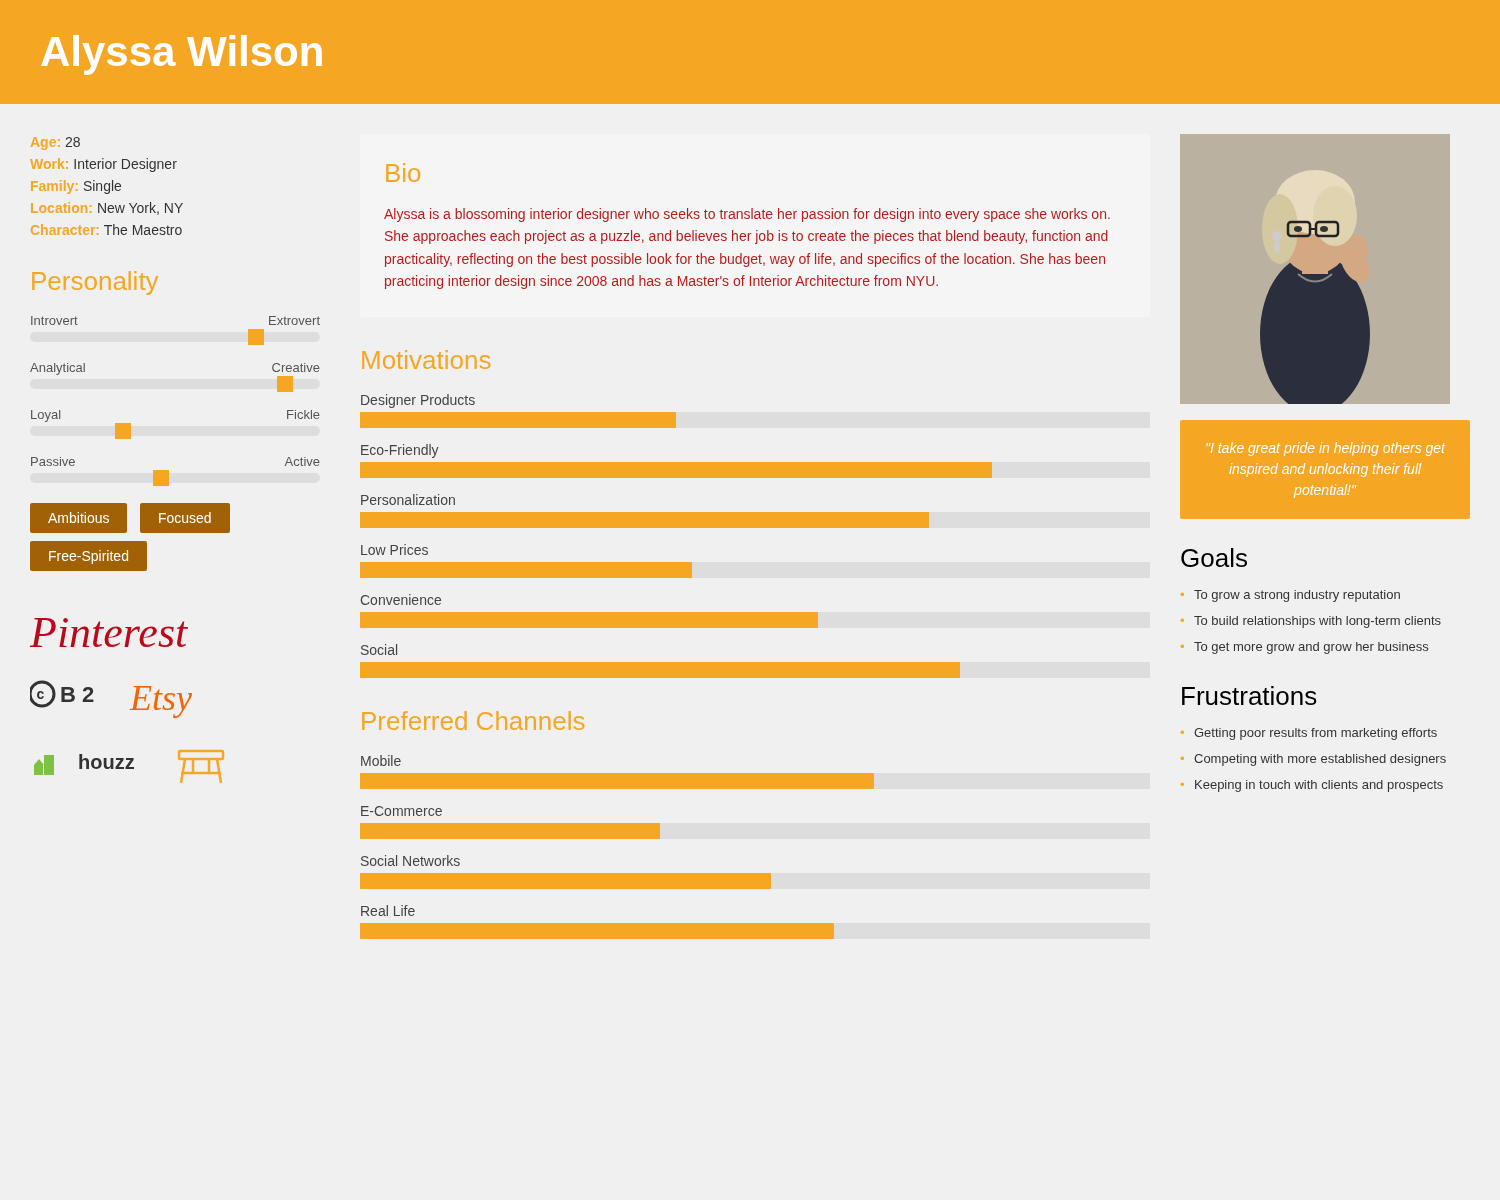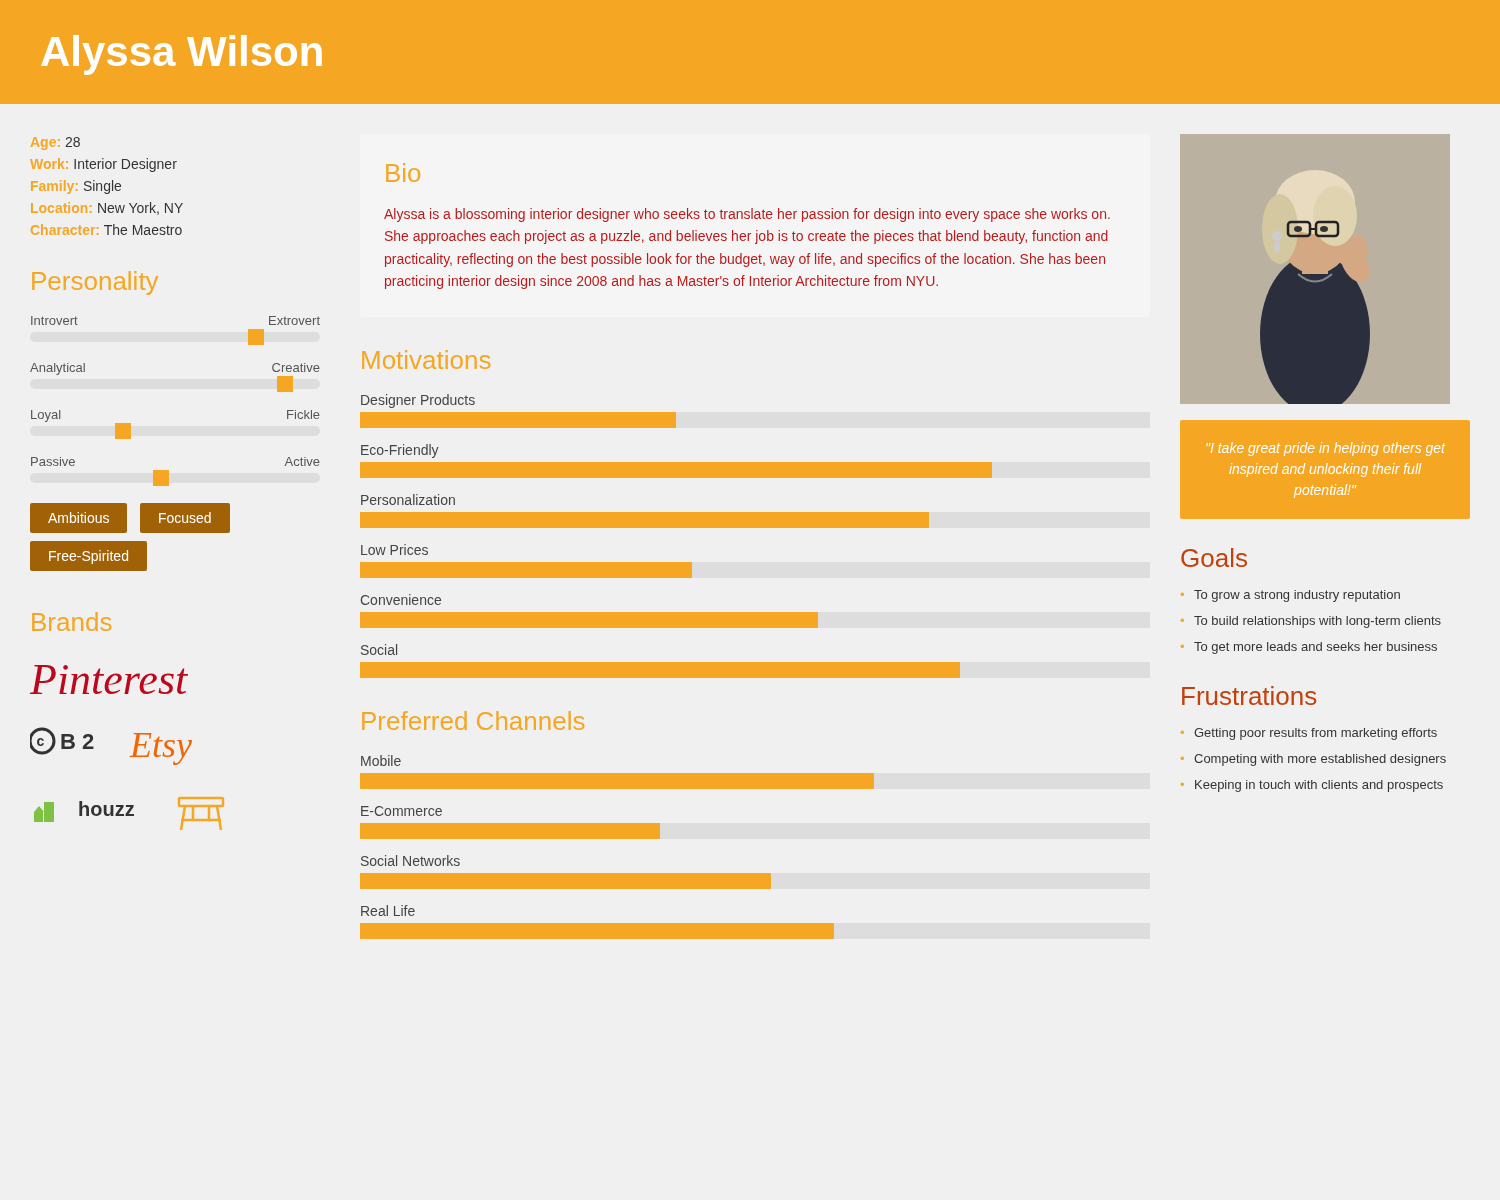--- a/index.html
+++ b/index.html
@@ -182,21 +182,21 @@
     }
     .quote-text {
       color: white;
       font-style: italic;
       font-size: 14px;
       text-align: center;
       line-height: 1.5;
     }
     .goals-section { margin-bottom: 24px; }
     .goals-title, .frustrations-title {
-      color: #c2410c;
+      color: #000000;
       font-size: 26px;
       font-weight: normal;
       margin-bottom: 12px;
     }
     .goal-item, .frustration-item {
       font-size: 13px;
       color: #333;
       margin-bottom: 8px;
       padding-left: 14px;
       position: relative;
@@ -284,21 +284,20 @@
 
       <div style="margin-top:20px;">
         <span class="tag">Ambitious</span>
         <span class="tag">Focused</span>
         <br>
         <span class="tag">Free-Spirited</span>
       </div>
     </div>
 
     <div class="brands-section">
-      <h2 class="section-title">Brands</h2>
       <div class="brand-item">
         <span class="pinterest-logo">Pinterest</span>
       </div>
       <div class="brand-item">
         <span class="cb2-logo">
           <svg width="80" height="36" viewBox="0 0 80 36">
             <circle cx="12" cy="18" r="12" fill="none" stroke="#333" stroke-width="3"></circle>
             <text x="10" y="23" font-size="14" font-weight="bold" fill="#333" text-anchor="middle">c</text>
             <text x="30" y="26" font-size="22" font-weight="bold" fill="#333">B</text>
             <text x="52" y="26" font-size="22" font-weight="bold" fill="#333">2</text>
@@ -442,21 +441,21 @@
     </div>
 
     <div class="quote-box">
       <p class="quote-text">"I take great pride in helping others get inspired and unlocking their full potential!"</p>
     </div>
 
     <div class="goals-section">
       <h2 class="goals-title">Goals</h2>
       <div class="goal-item">To grow a strong industry reputation</div>
       <div class="goal-item">To build relationships with long-term clients</div>
-      <div class="goal-item">To get more leads and seeks her business</div>
+      <div class="goal-item">To get more grow and grow her business</div>
     </div>
 
     <div class="frustrations-section">
       <h2 class="frustrations-title">Frustrations</h2>
       <div class="frustration-item">Getting poor results from marketing efforts</div>
       <div class="frustration-item">Competing with more established designers</div>
       <div class="frustration-item">Keeping in touch with clients and prospects</div>
     </div>
   </div>
 

